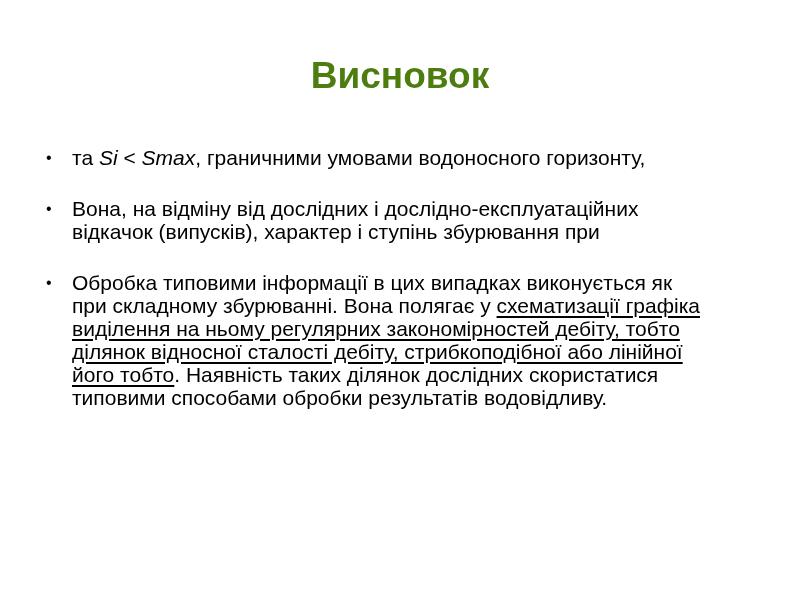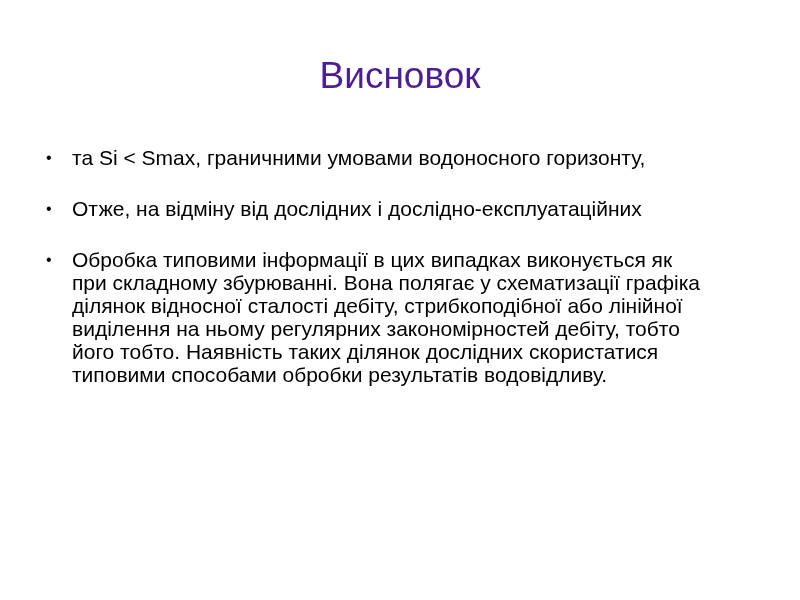--- a/index.html
+++ b/index.html
@@ -16,23 +16,23 @@
     font-family: "Liberation Sans", sans-serif;
     color: #000000;
   }
   .slide-title {
     position: absolute;
     top: 54px;
     left: 0;
     width: 100%;
     text-align: center;
     font-size: 37px;
-    font-weight: 400;
+    font-weight: 700;
     line-height: 44px;
-    color: #4c1d95;
+    color: #4d7c0f;
   }
   .bullet-list {
     position: absolute;
     top: 146px;
     left: 46px;
     width: 706px;
   }
   .bullet-item {
     position: relative;
     padding-left: 26px;
@@ -44,50 +44,52 @@
   .bullet-marker {
     position: absolute;
     left: 0;
     top: 0;
     font-size: 16px;
     line-height: 23px;
   }
   .line {
     white-space: nowrap;
   }
-  .italic { }
+  .italic { font-style: italic; }
   .underline {
+    text-decoration: underline;
     text-underline-offset: 3px;
     text-decoration-thickness: 1.5px;
   }
 </style>
 </head>
 <body>
 
 <div class="slide">
   <div class="slide-title">Висновок</div>
 
   <div class="bullet-list">
       <div class="bullet-item">
         <span class="bullet-marker">•</span>
         <div class="bullet-text">
           <div class="line"><span>та </span><span class="italic">Si</span><span> &lt; </span><span class="italic">Smax</span><span>, граничними умовами водоносного горизонту,</span></div>
         </div>
       </div>
       <div class="bullet-item">
         <span class="bullet-marker">•</span>
         <div class="bullet-text">
-          <div class="line"><span>Отже, на відміну від дослідних і дослідно-експлуатаційних</span></div>
+          <div class="line"><span>Вона, на відміну від дослідних і дослідно-експлуатаційних</span></div>
+          <div class="line"><span>відкачок (випусків), характер і ступінь збурювання при</span></div>
         </div>
       </div>
       <div class="bullet-item">
         <span class="bullet-marker">•</span>
         <div class="bullet-text">
           <div class="line"><span>Обробка типовими інформації в цих випадках виконується як</span></div>
           <div class="line"><span>при складному збурюванні. Вона полягає у </span><span class="underline">схематизації графіка</span></div>
+          <div class="line"><span class="underline">виділення на ньому регулярних закономірностей дебіту, тобто</span></div>
           <div class="line"><span class="underline">ділянок відносної сталості дебіту, стрибкоподібної або лінійної</span></div>
-          <div class="line"><span class="underline">виділення на ньому регулярних закономірностей дебіту, тобто</span></div>
           <div class="line"><span class="underline">його тобто</span><span>. Наявність таких ділянок дослідних скористатися</span></div>
           <div class="line"><span>типовими способами обробки результатів водовідливу.</span></div>
         </div>
       </div>
     </div>
 </div>
 
 </body></html>

